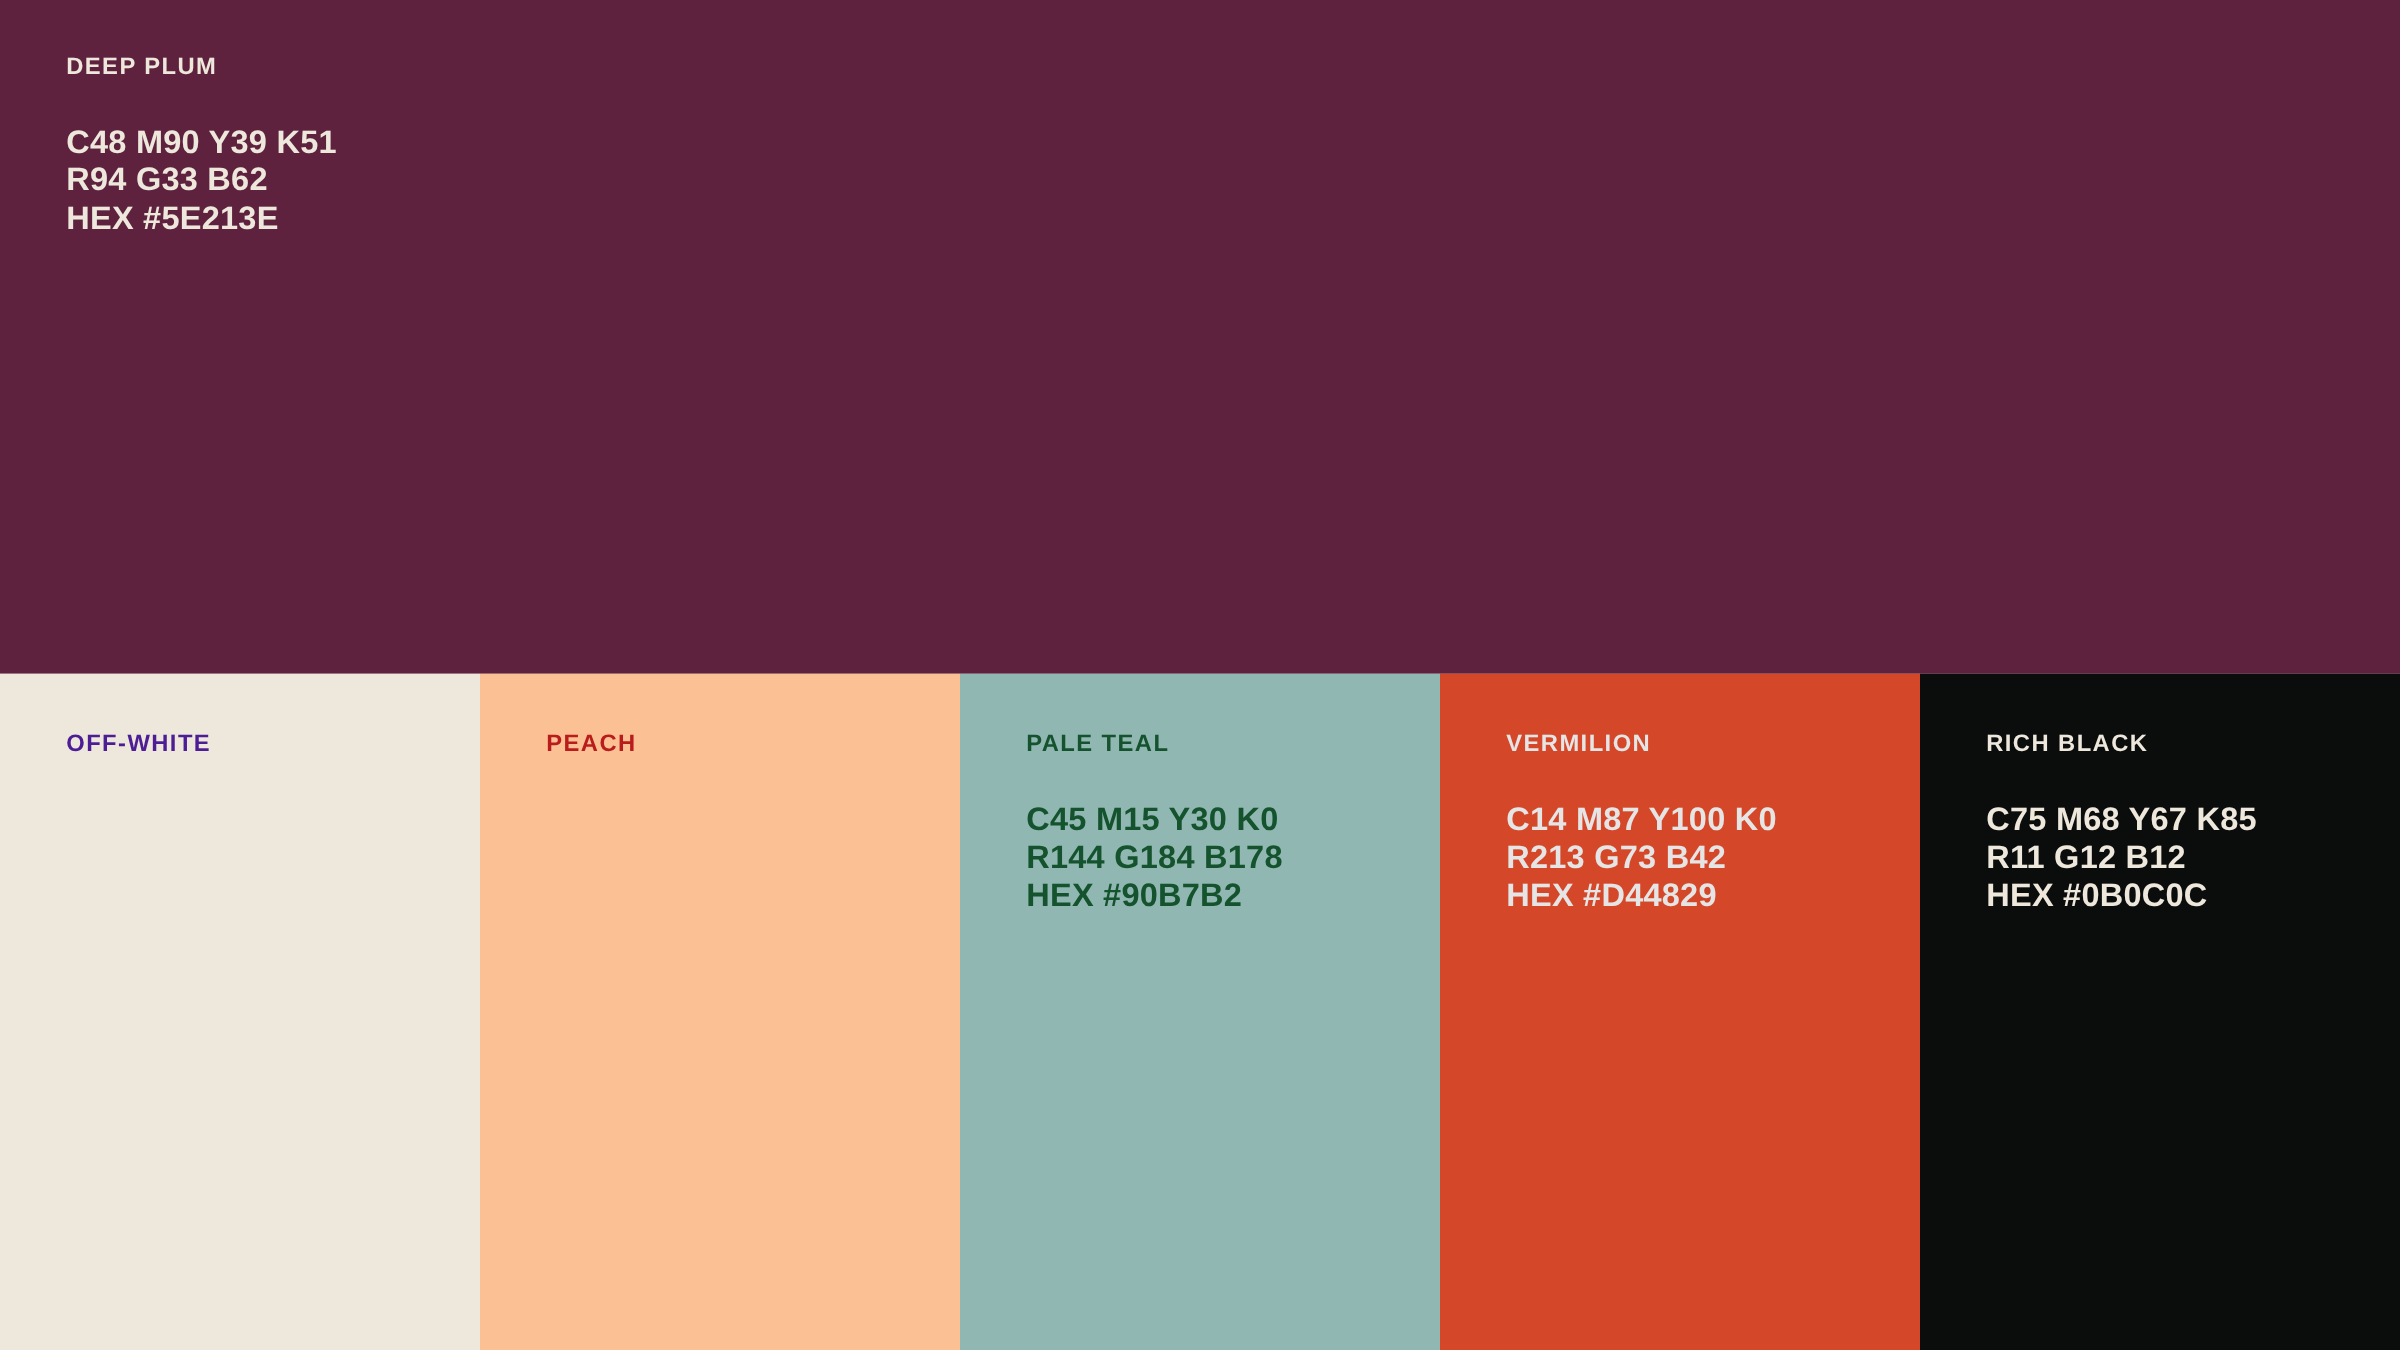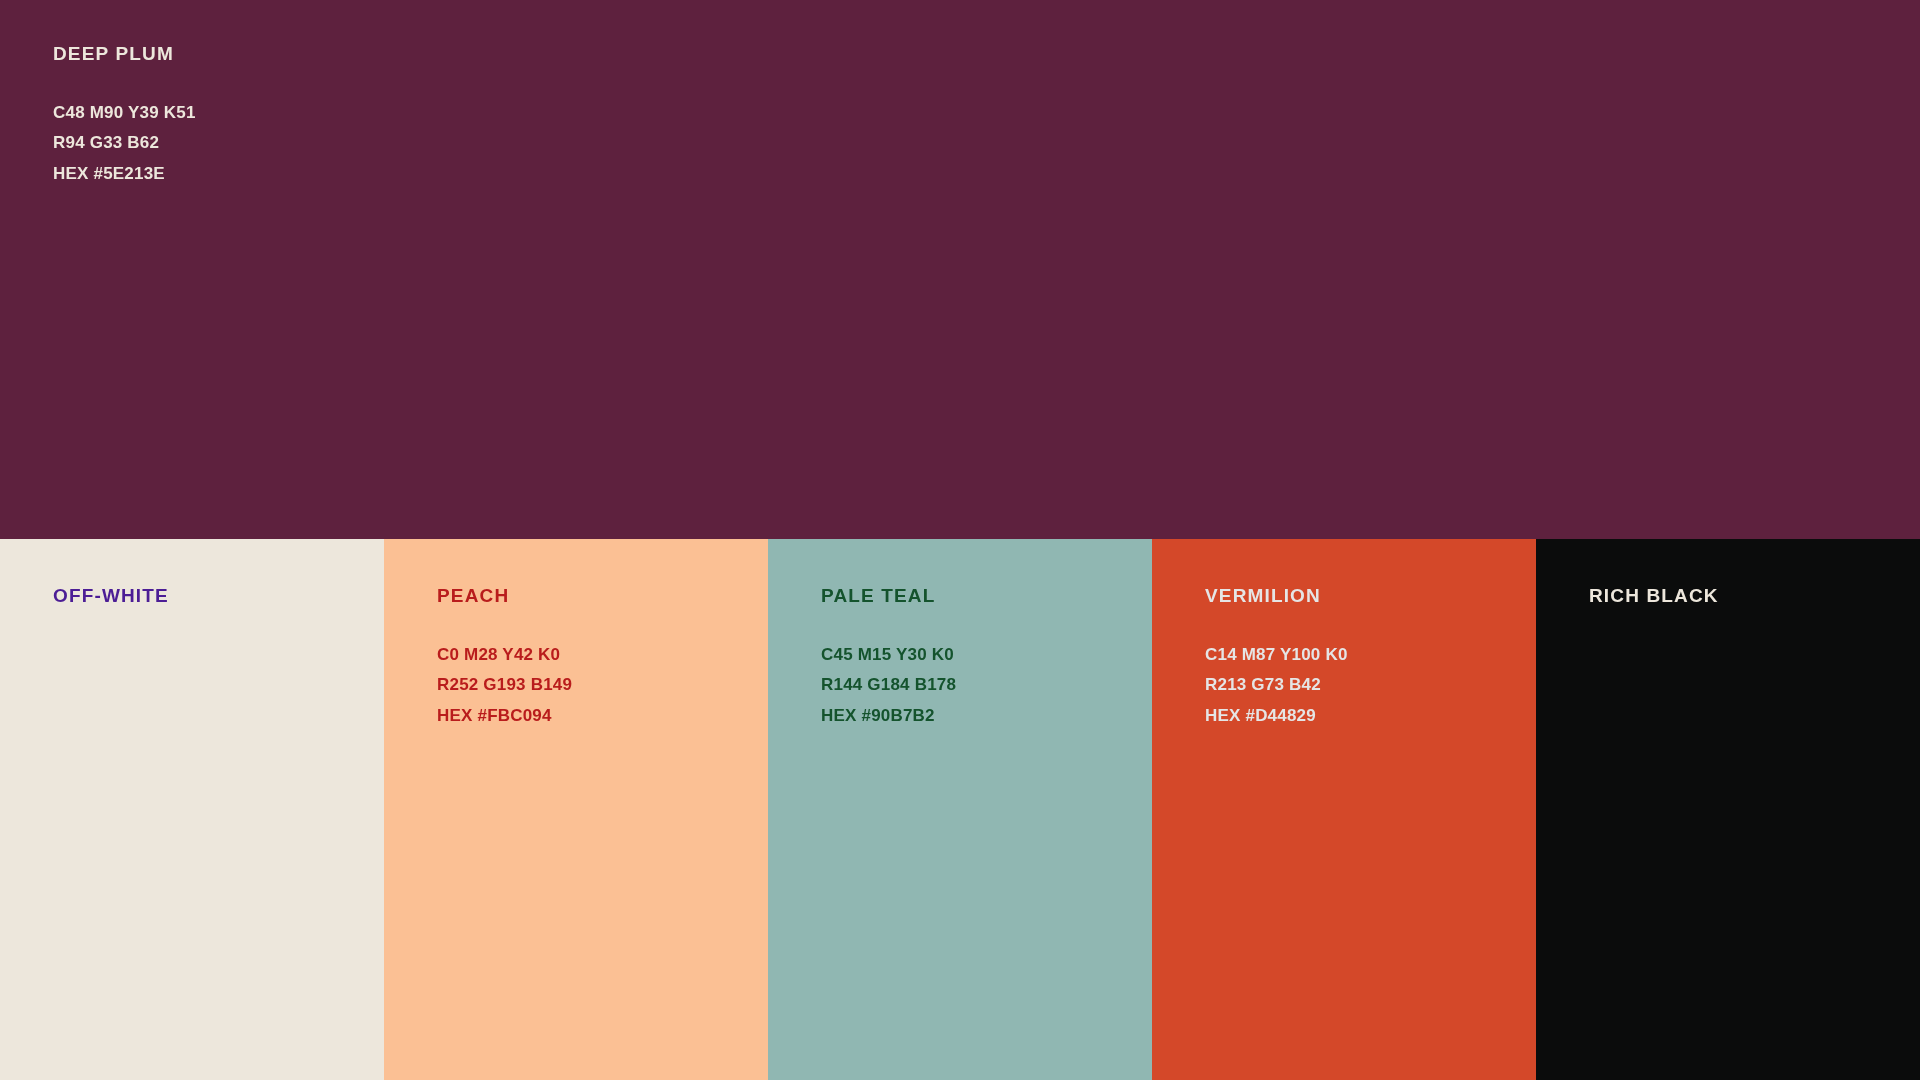--- a/index.html
+++ b/index.html
@@ -65,21 +65,21 @@
     letter-spacing: 1.15px;
     line-height: 1.1;
     white-space: nowrap;
   }
 
   .panel-specs {
     margin-top: 33px;
   }
 
   .spec-line {
-    font-size: 17px;
+    font-size: 26px;
     font-weight: bold;
     letter-spacing: 0.2px;
     line-height: 30.5px;
     white-space: nowrap;
   }
 </style>
 </head>
 <body style="background: rgb(237, 231, 220);">
 
 <div class="palette-sheet">
@@ -99,25 +99,20 @@
 
     <div class="swatch" style="background: rgb(237, 231, 220); color: #4c1d95;">
       <div class="panel-text">
         <div class="panel-name">OFF-WHITE</div>
       </div>
     </div>
 
     <div class="swatch" style="background: rgb(251, 192, 148); color: #b91c1c;">
       <div class="panel-text">
         <div class="panel-name">PEACH</div>
-        <div class="panel-specs">
-          <div class="spec-line">C0 M28 Y42 K0</div>
-          <div class="spec-line">R252 G193 B149</div>
-          <div class="spec-line">HEX #FBC094</div>
-        </div>
       </div>
     </div>
 
     <div class="swatch" style="background: rgb(144, 183, 178); color: #14532d;">
       <div class="panel-text">
         <div class="panel-name">PALE TEAL</div>
         <div class="panel-specs">
           <div class="spec-line">C45 M15 Y30 K0</div>
           <div class="spec-line">R144 G184 B178</div>
           <div class="spec-line">HEX #90B7B2</div>
@@ -132,17 +127,22 @@
           <div class="spec-line">C14 M87 Y100 K0</div>
           <div class="spec-line">R213 G73 B42</div>
           <div class="spec-line">HEX #D44829</div>
         </div>
       </div>
     </div>
 
     <div class="swatch" style="background: rgb(11, 12, 12); color: rgb(237, 231, 220);">
       <div class="panel-text">
         <div class="panel-name">RICH BLACK</div>
+        <div class="panel-specs">
+          <div class="spec-line">C75 M68 Y67 K85</div>
+          <div class="spec-line">R11 G12 B12</div>
+          <div class="spec-line">HEX #0B0C0C</div>
+        </div>
       </div>
     </div>
 
   </section>
 </div>
 
 </body></html>

